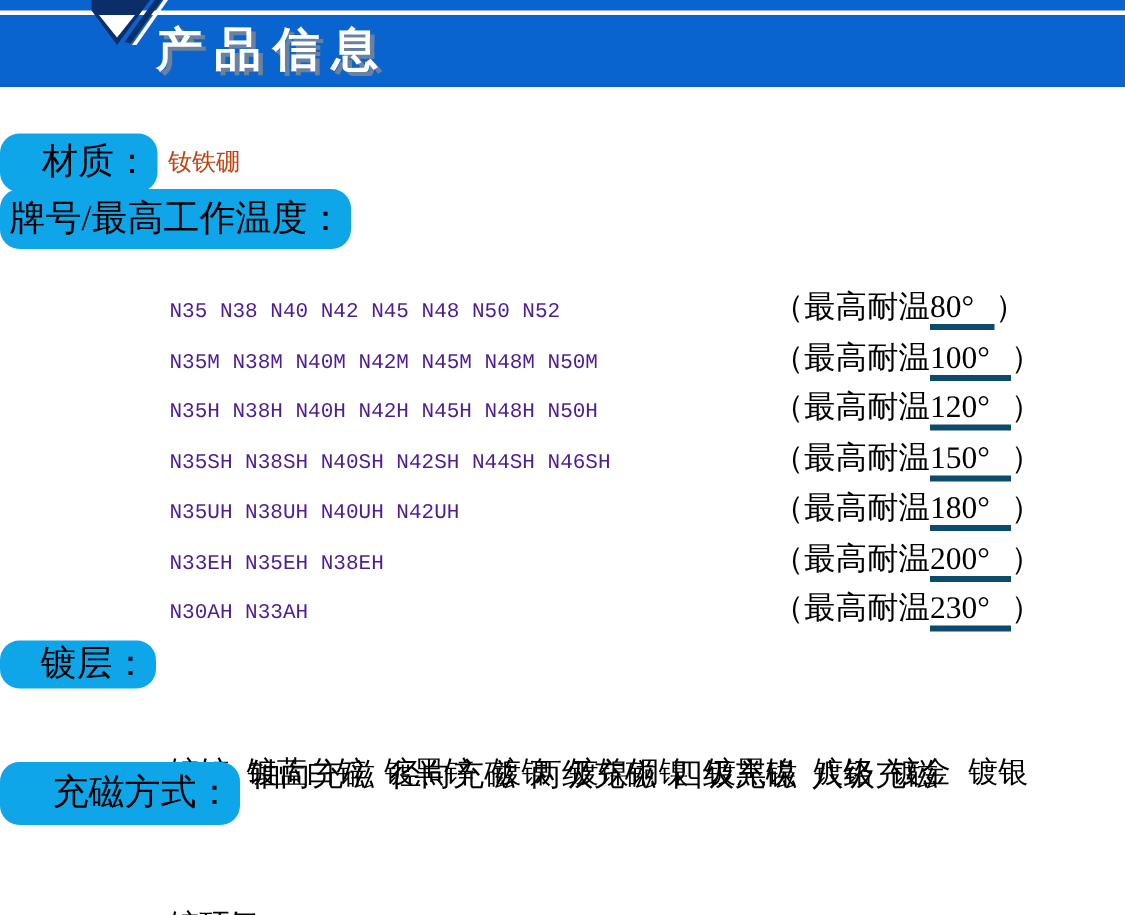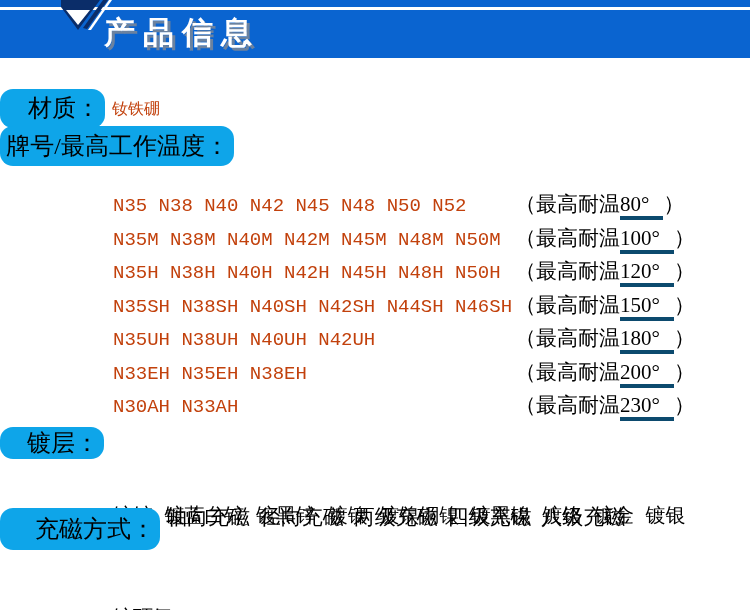--- a/index.html
+++ b/index.html
@@ -32,21 +32,21 @@
     position:absolute; left:112px; top:89px; height:39px; line-height:39px;
     font-size:16px; color:#c2410c; cursor:pointer;
   }
 
   
   .grade-rows { position:absolute; top:188px; left:113px; width:620px; }
   .grade-row  { height:33.5px; line-height:33.5px; white-space:pre; }
   .grade-codes {
     display:inline-block; width:402px; vertical-align:baseline;
     font-family:"Liberation Mono","DejaVu Sans Mono",monospace;
-    font-size:19px; color:#c2410c;
+    font-size:14px; color:#4c1d95;
   }
   .temp-note  { font-size:21px; color:#000; }
   .temp-value { border-bottom:4px solid #0c4a6e; padding-right:14px; }
 
   
   .coating-lines {
     position:absolute; left:113px; top:430px; width:620px;
     font-family:"Liberation Sans","DejaVu Sans",sans-serif;
     font-size:20px; line-height:34px; word-spacing:6px; white-space:pre; color:#000;
   }

